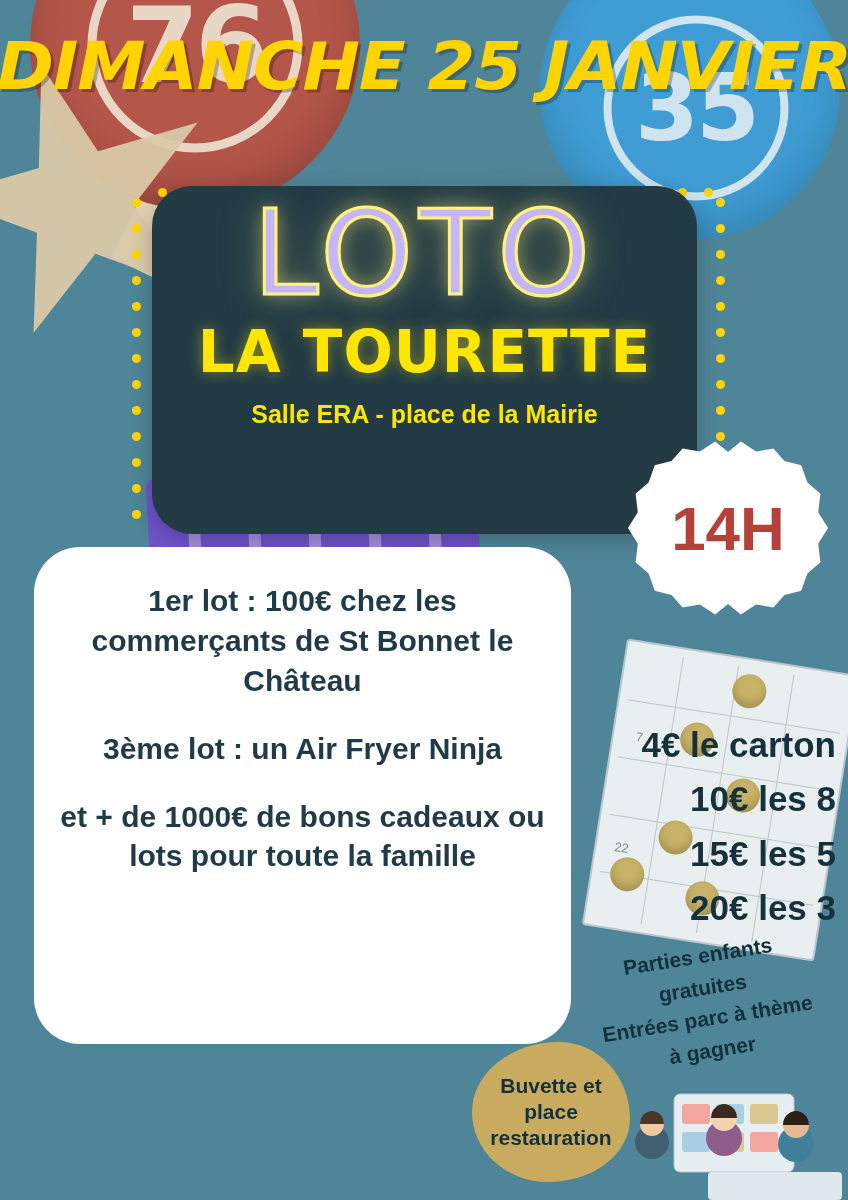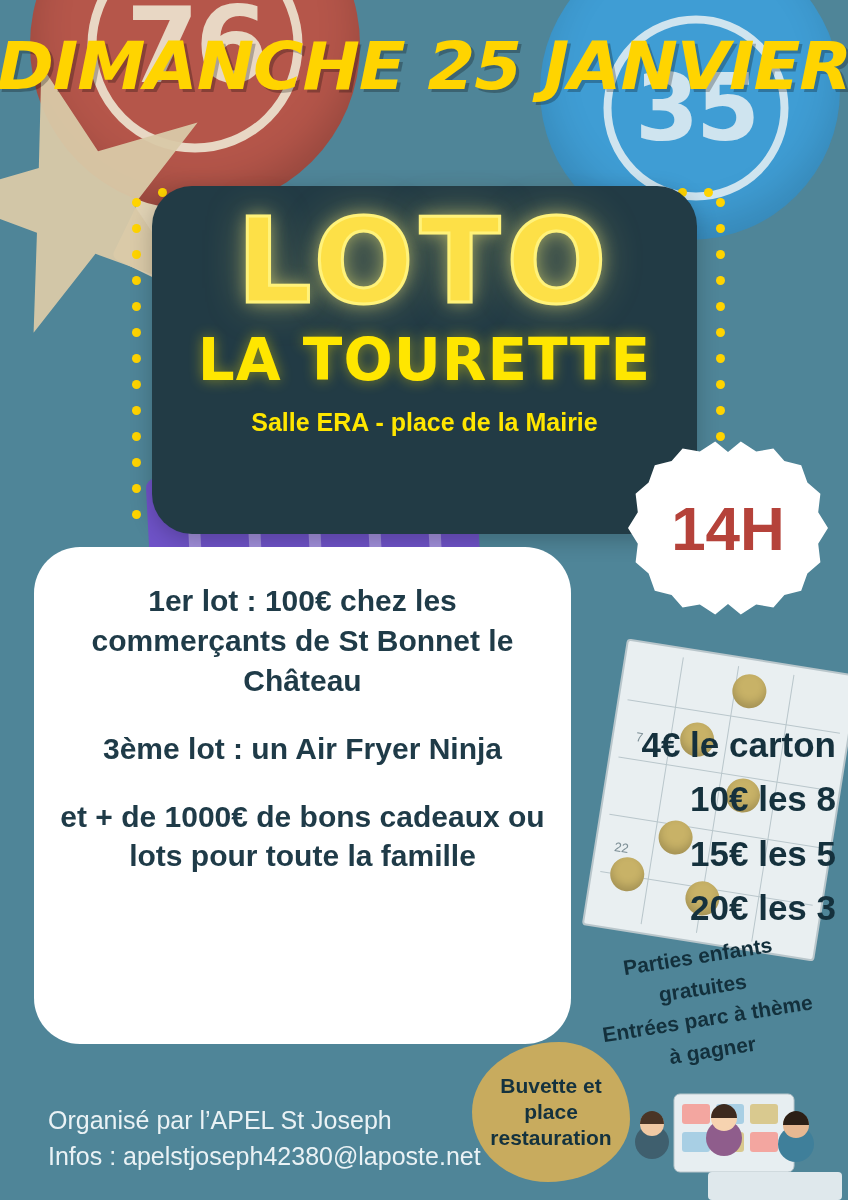--- a/index.html
+++ b/index.html
@@ -149,26 +149,26 @@
   .panel {
     position: absolute;
     left: 152px; top: 186px;
     width: 545px; height: 348px;
     background: #223b45;
     border-radius: 40px;
     box-shadow: 0 6px 22px rgba(0,0,0,.22);
     text-align: center;
   }
   .loto {
-    margin-top: 14px;
+    margin-top: 6px;
     font-family: "DejaVu Sans", sans-serif;
-    font-weight: 700;
+    font-weight: 400;
     font-size: 118px;
     letter-spacing: 6px;
-    color: #fde047;
+    color: #c4b5fd;
     -webkit-text-stroke: 3px #fff27a;
     text-shadow: 0 0 18px rgba(255,242,122,.55), 0 0 40px rgba(255,242,122,.35);
     line-height: 1.05;
   }
   .tourette {
     margin-top: 2px;
     font-family: "DejaVu Sans", sans-serif;
     font-weight: 700;
     font-size: 58px;
     color: #ffe600;
@@ -402,24 +402,20 @@
     <div>Parties enfants</div>
     <div>gratuites</div>
     <div>Entrées parc à thème</div>
     <div>à gagner</div>
   </div>
 
   <div class="buvette">
     <span>Buvette et place restauration</span>
   </div>
 
-  <div class="footer">
-    <div>Organisé par l’APEL St Joseph</div>
-    <div>Infos : apelstjoseph42380@laposte.net</div>
-  </div>
 
   <svg class="people" viewBox="0 0 230 120">
     <rect x="62" y="14" width="120" height="78" rx="6" fill="#e7eef1" stroke="#b9c6cb"></rect>
     <rect x="70" y="24" width="28" height="20" rx="3" fill="#f3a6a0"></rect>
     <rect x="104" y="24" width="28" height="20" rx="3" fill="#a8cfe4"></rect>
     <rect x="138" y="24" width="28" height="20" rx="3" fill="#d9c98f"></rect>
     <rect x="70" y="52" width="28" height="20" rx="3" fill="#a8cfe4"></rect>
     <rect x="104" y="52" width="28" height="20" rx="3" fill="#d9c98f"></rect>
     <rect x="138" y="52" width="28" height="20" rx="3" fill="#f3a6a0"></rect>
     <circle cx="40" cy="62" r="17" fill="#3f5f6e"></circle>

